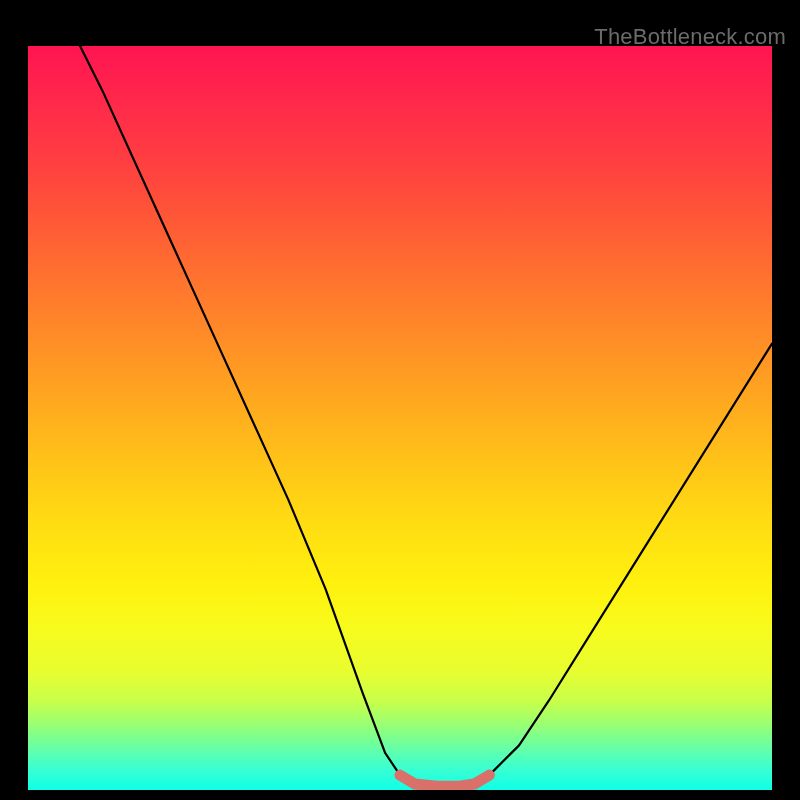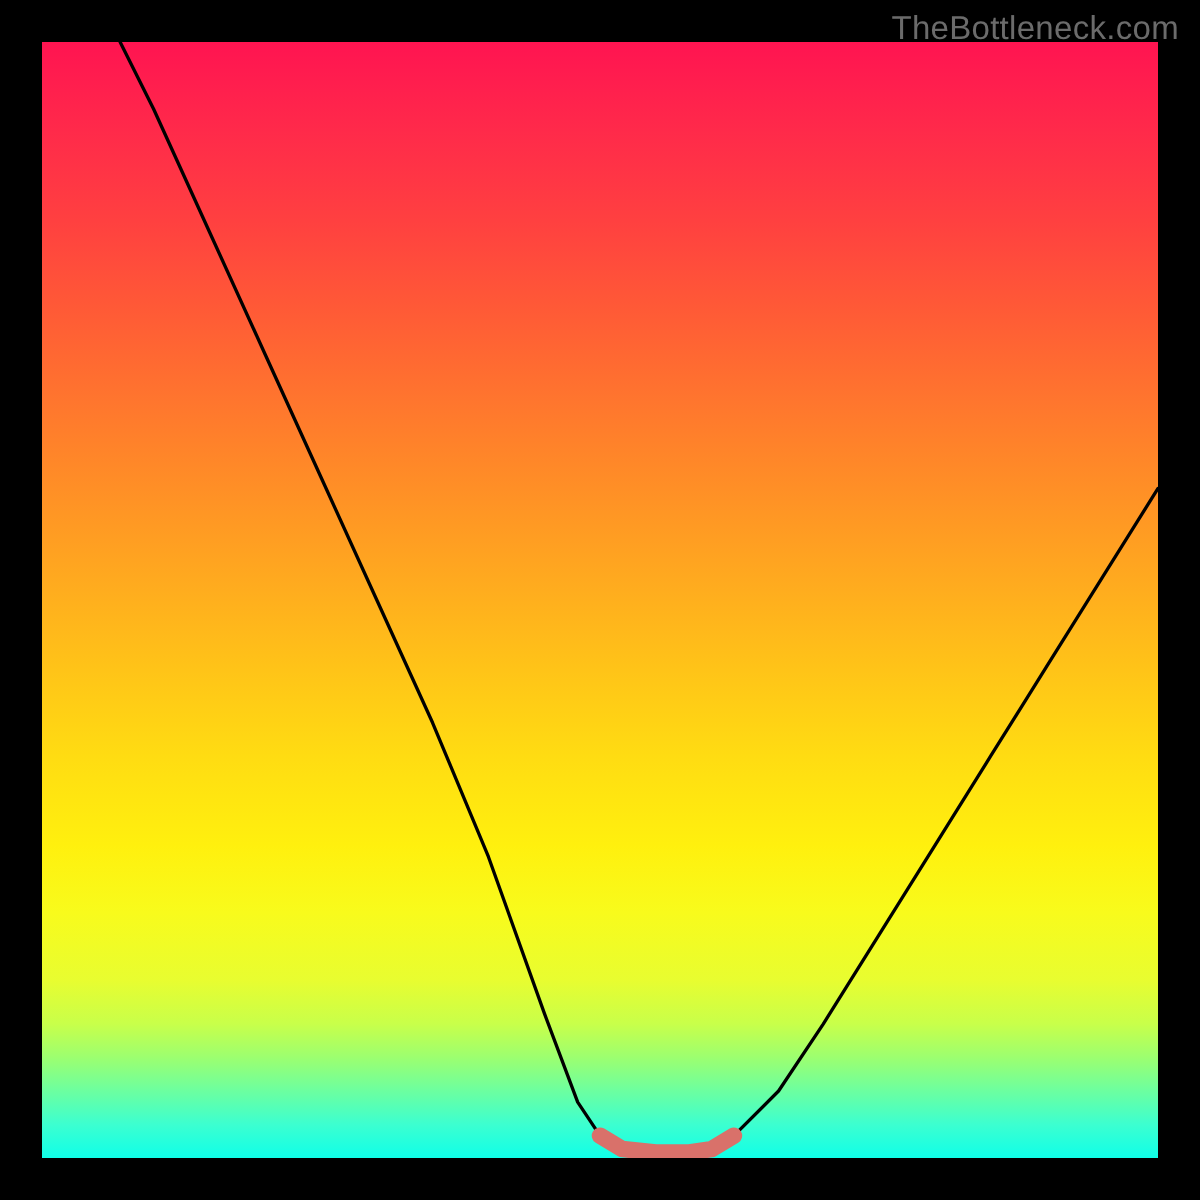--- a/index.html
+++ b/index.html
@@ -2,20 +2,21 @@
 <html><head>
 <meta charset="utf-8">
 <style>
   * { margin: 0; padding: 0; box-sizing: border-box; }
   html, body { width: 800px; height: 800px; overflow: hidden; background: #000; }
   .frame {
     position: relative;
     width: 800px;
     height: 688px;
     background: #000;
+    margin-top: 18px;
   }
   .plot {
     position: absolute;
     left: 28px;
     top: 28px;
     width: 744px;
     height: 744px;
     background: linear-gradient(to bottom,
       #ff1451 0%,
       #ff2a4a 8%,

